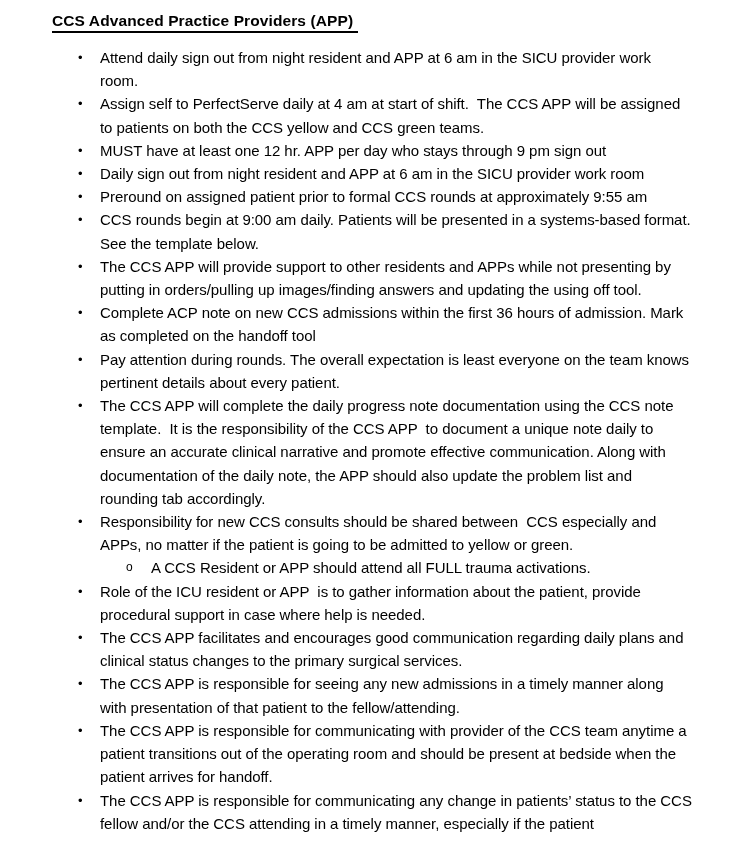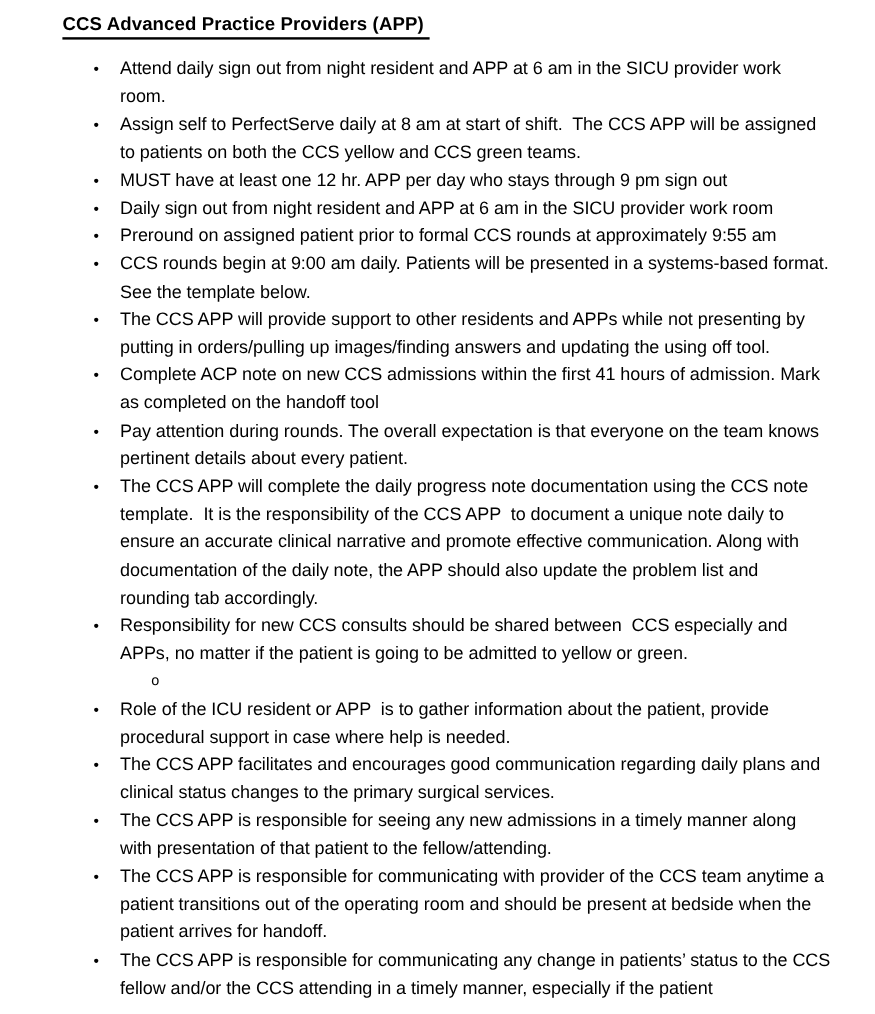--- a/index.html
+++ b/index.html
@@ -68,21 +68,21 @@
 
   <div class="bullet-list">
 
     <div class="row">
       <span class="marker">•</span>
       <span class="text">Attend daily sign out from night resident and APP at 6 am in the SICU provider work room.</span>
     </div>
 
     <div class="row">
       <span class="marker">•</span>
-      <span class="text">Assign self to PerfectServe daily at 8 am at start of shift.  The CCS APP will be assigned to patients on both the CCS yellow and CCS green teams.</span>
+      <span class="text">Assign self to PerfectServe daily at 4 am at start of shift.  The CCS APP will be assigned to patients on both the CCS yellow and CCS green teams.</span>
     </div>
 
     <div class="row">
       <span class="marker">•</span>
       <span class="text">MUST have at least one 12 hr. APP per day who stays through 9 pm sign out</span>
     </div>
 
     <div class="row">
       <span class="marker">•</span>
       <span class="text">Daily sign out from night resident and APP at 6 am in the SICU provider work room</span>
@@ -98,40 +98,41 @@
       <span class="text">CCS rounds begin at 9:00 am daily. Patients will be presented in a systems-based format.  See the template below.</span>
     </div>
 
     <div class="row">
       <span class="marker">•</span>
       <span class="text">The CCS APP will provide support to other residents and APPs while not presenting by putting in orders/pulling up images/finding answers and updating the using off tool.</span>
     </div>
 
     <div class="row">
       <span class="marker">•</span>
-      <span class="text">Complete ACP note on new CCS admissions within the first 41 hours of admission. Mark as completed on the handoff tool</span>
+      <span class="text">Complete ACP note on new CCS admissions within the first 36 hours of admission. Mark as completed on the handoff tool</span>
     </div>
 
     <div class="row">
       <span class="marker">•</span>
-      <span class="text">Pay attention during rounds. The overall expectation is that everyone on the team knows pertinent details about every patient.</span>
+      <span class="text">Pay attention during rounds. The overall expectation is least everyone on the team knows pertinent details about every patient.</span>
     </div>
 
     <div class="row">
       <span class="marker">•</span>
       <span class="text">The CCS APP will complete the daily progress note documentation using the CCS note template.  It is the responsibility of the CCS APP  to document a unique note daily to ensure an accurate clinical narrative and promote effective communication. Along with documentation of the daily note, the APP should also update the problem list and rounding tab accordingly.</span>
     </div>
 
     <div class="row">
       <span class="marker">•</span>
       <span class="text">Responsibility for new CCS consults should be shared between  CCS especially and APPs, no matter if the patient is going to be admitted to yellow or green.</span>
     </div>
 
     <div class="row sub">
       <span class="marker">o</span>
+      <span class="text">A CCS Resident or APP should attend all FULL trauma activations.</span>
     </div>
 
     <div class="row">
       <span class="marker">•</span>
       <span class="text">Role of the ICU resident or APP  is to gather information about the patient, provide procedural support in case where help is needed.</span>
     </div>
 
     <div class="row">
       <span class="marker">•</span>
       <span class="text">The CCS APP facilitates and encourages good communication regarding daily plans and clinical status changes to the primary surgical services.</span>

